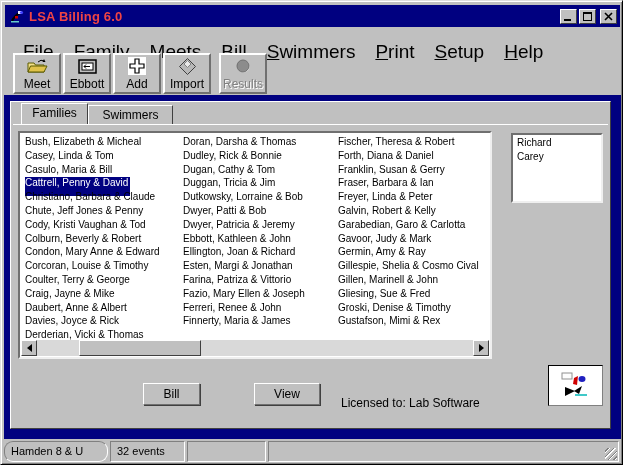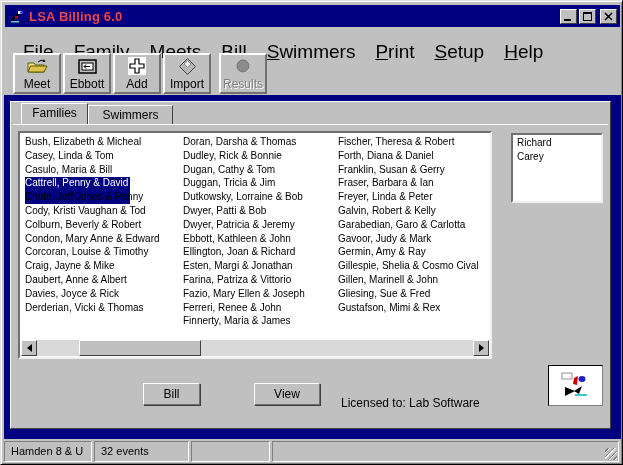--- a/index.html
+++ b/index.html
@@ -72,21 +72,21 @@
   .tabline{ position:absolute; left:2px; right:2px; top:22px; height:1px; background:#fff; z-index:1; }
 
   
   .listbox{
     position:absolute; left:7px; top:29px; width:474px; height:228px; background:#fff;
     border-top:2px solid #707070; border-left:2px solid #707070;
     border-right:2px solid #efefef; border-bottom:2px solid #efefef;
   }
   .list-col{ position:absolute; top:2px; width:157px; overflow:hidden; }
   .lrow{ height:13.8px; line-height:13.8px; font-size:10px; white-space:nowrap; padding-left:3px; color:#000; }
-  .lrow .sel{ background:var(--selbg,#000080); color:var(--selfg,#fff); padding:0 2px 16px 0; }
+  .lrow .sel{ background:var(--selbg,#000080); color:var(--selfg,#fff); padding:0 2px 8px 0; }
 
   
   .hscroll{ position:absolute; left:1px; right:1px; bottom:1px; height:16px; background:#d9d9d9; }
   .sb-btn{
     position:absolute; top:0; width:16px; height:16px; background:#c0c0c0;
     border-top:1px solid #fff; border-left:1px solid #fff;
     border-right:1px solid #404040; border-bottom:1px solid #404040;
     display:flex; align-items:center; justify-content:center;
   }
   .sb-left{ left:0; } .sb-right{ right:0; }
@@ -130,21 +130,21 @@
   .statusbar{
     position:absolute; left:3px; top:439px; width:617px; height:22px;
     display:flex; align-items:stretch; background:#c0c0c0; padding-top:1px;
   }
   .spanel{
     border-top:1px solid #808080; border-left:1px solid #808080;
     border-right:1px solid #fff; border-bottom:1px solid #fff;
     font-size:11px; line-height:19px; padding-left:6px; margin-right:2px;
     white-space:nowrap; overflow:hidden; color:#000;
   }
-  .sp1{ width:88px; } .sp2{ width:95px; } .sp3{ width:79px; } .sp4{ flex:1; position:relative; }
+  .sp1{ width:104px;border-radius:9px; } .sp2{ width:75px; } .sp3{ width:79px; } .sp4{ flex:1; position:relative; }
   .grip{
     position:absolute; right:1px; bottom:1px; width:12px; height:12px;
     background:repeating-linear-gradient(135deg, transparent 0 2px, #808080 2px 3px, #fff 3px 4px);
   }
 </style>
 </head>
 <body>
 
 <div class="window">
 
@@ -246,25 +246,27 @@
       <div class="tabline"></div>
       <div class="tab active" style="left:10px; width:67px;">Families</div>
       <div class="tab inactive" style="left:77px; width:85px;">Swimmers</div>
 
       <div class="listbox">
         <div class="list-col" style="left:2px;">
             <div class="lrow">Bush, Elizabeth &amp; Micheal</div>
             <div class="lrow">Casey, Linda &amp; Tom</div>
             <div class="lrow">Casulo, Maria &amp; Bill</div>
             <div class="lrow"><span class="sel">Cattrell, Penny &amp; David</span></div>
+            <div class="lrow">Christiano, Barbara &amp; Claude</div>
             <div class="lrow">Chute, Jeff Jones &amp; Penny</div>
             <div class="lrow">Cody, Kristi Vaughan &amp; Tod</div>
             <div class="lrow">Colburn, Beverly &amp; Robert</div>
             <div class="lrow">Condon, Mary Anne &amp; Edward</div>
             <div class="lrow">Corcoran, Louise &amp; Timothy</div>
+            <div class="lrow">Coulter, Terry &amp; George</div>
             <div class="lrow">Craig, Jayne &amp; Mike</div>
             <div class="lrow">Daubert, Anne &amp; Albert</div>
             <div class="lrow">Davies, Joyce &amp; Rick</div>
             <div class="lrow">Derderian, Vicki &amp; Thomas</div>
           </div>
         <div class="list-col" style="left:160px;">
             <div class="lrow">Doran, Darsha &amp; Thomas</div>
             <div class="lrow">Dudley, Rick &amp; Bonnie</div>
             <div class="lrow">Dugan, Cathy &amp; Tom</div>
             <div class="lrow">Duggan, Tricia &amp; Jim</div>
@@ -285,20 +287,21 @@
             <div class="lrow">Franklin, Susan &amp; Gerry</div>
             <div class="lrow">Fraser, Barbara &amp; Ian</div>
             <div class="lrow">Freyer, Linda &amp; Peter</div>
             <div class="lrow">Galvin, Robert &amp; Kelly</div>
             <div class="lrow">Garabedian, Garo &amp; Carlotta</div>
             <div class="lrow">Gavoor, Judy &amp; Mark</div>
             <div class="lrow">Germin, Amy &amp; Ray</div>
             <div class="lrow">Gillespie, Shelia &amp; Cosmo Cival</div>
             <div class="lrow">Gillen, Marinell &amp; John</div>
             <div class="lrow">Gliesing, Sue &amp; Fred</div>
+            <div class="lrow">Groski, Denise &amp; Timothy</div>
             <div class="lrow">Gustafson, Mimi &amp; Rex</div>
           </div>
 
         <div class="hscroll">
           <span class="sb-btn sb-left">
             <span class="arrow left"></span>
           </span>
           <span class="sb-thumb"></span>
           <span class="sb-btn sb-right">
             <span class="arrow right"></span>

